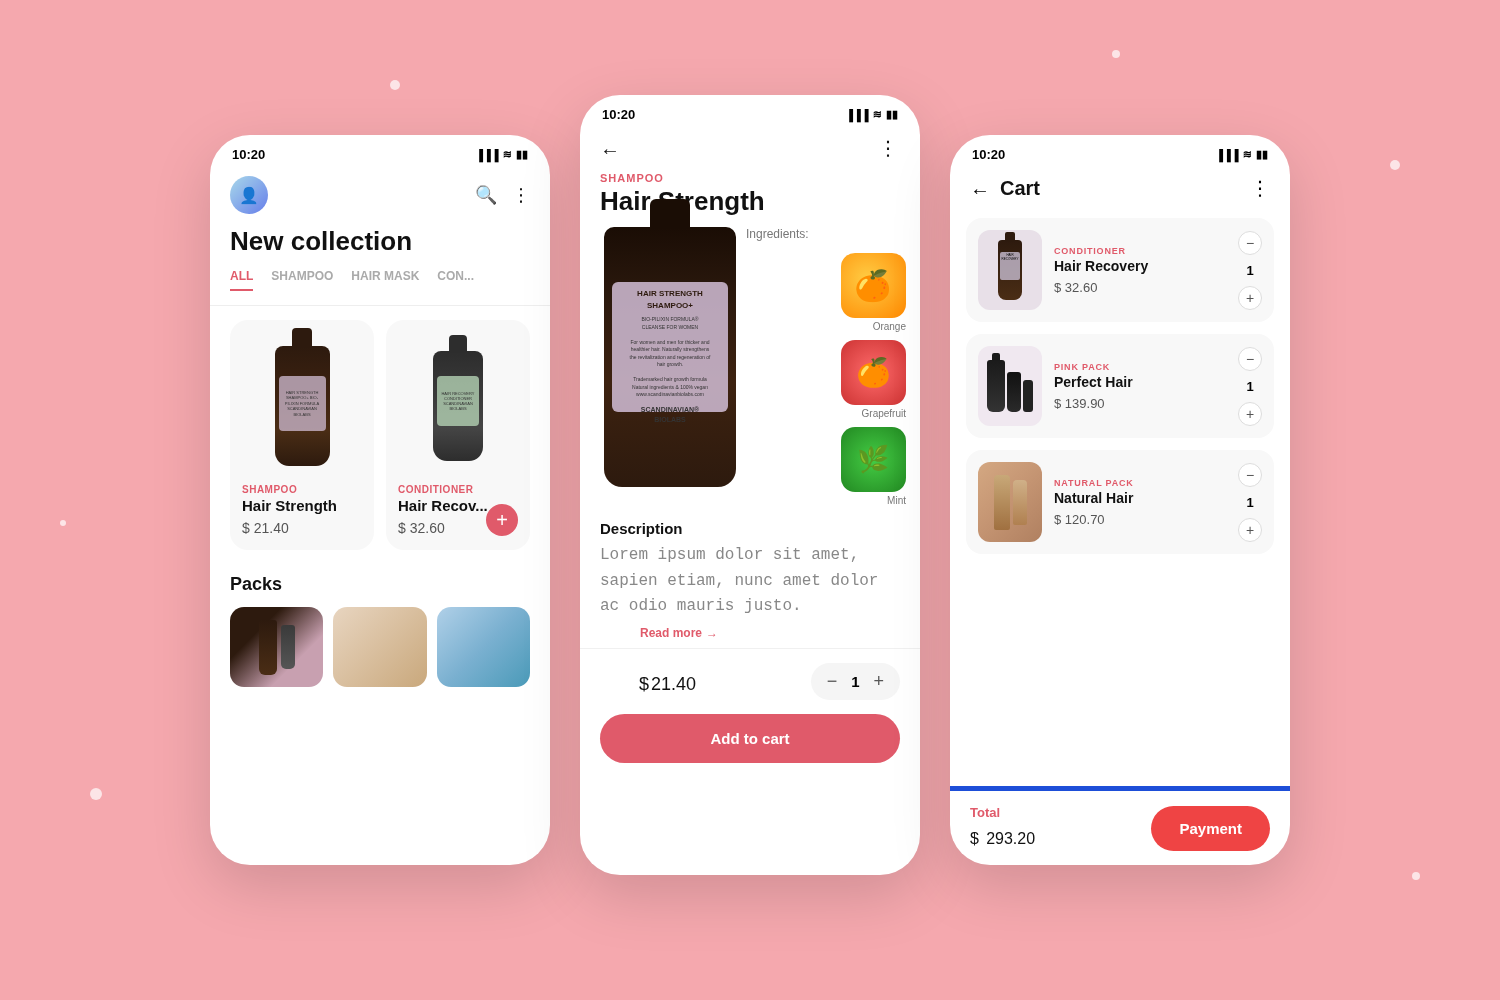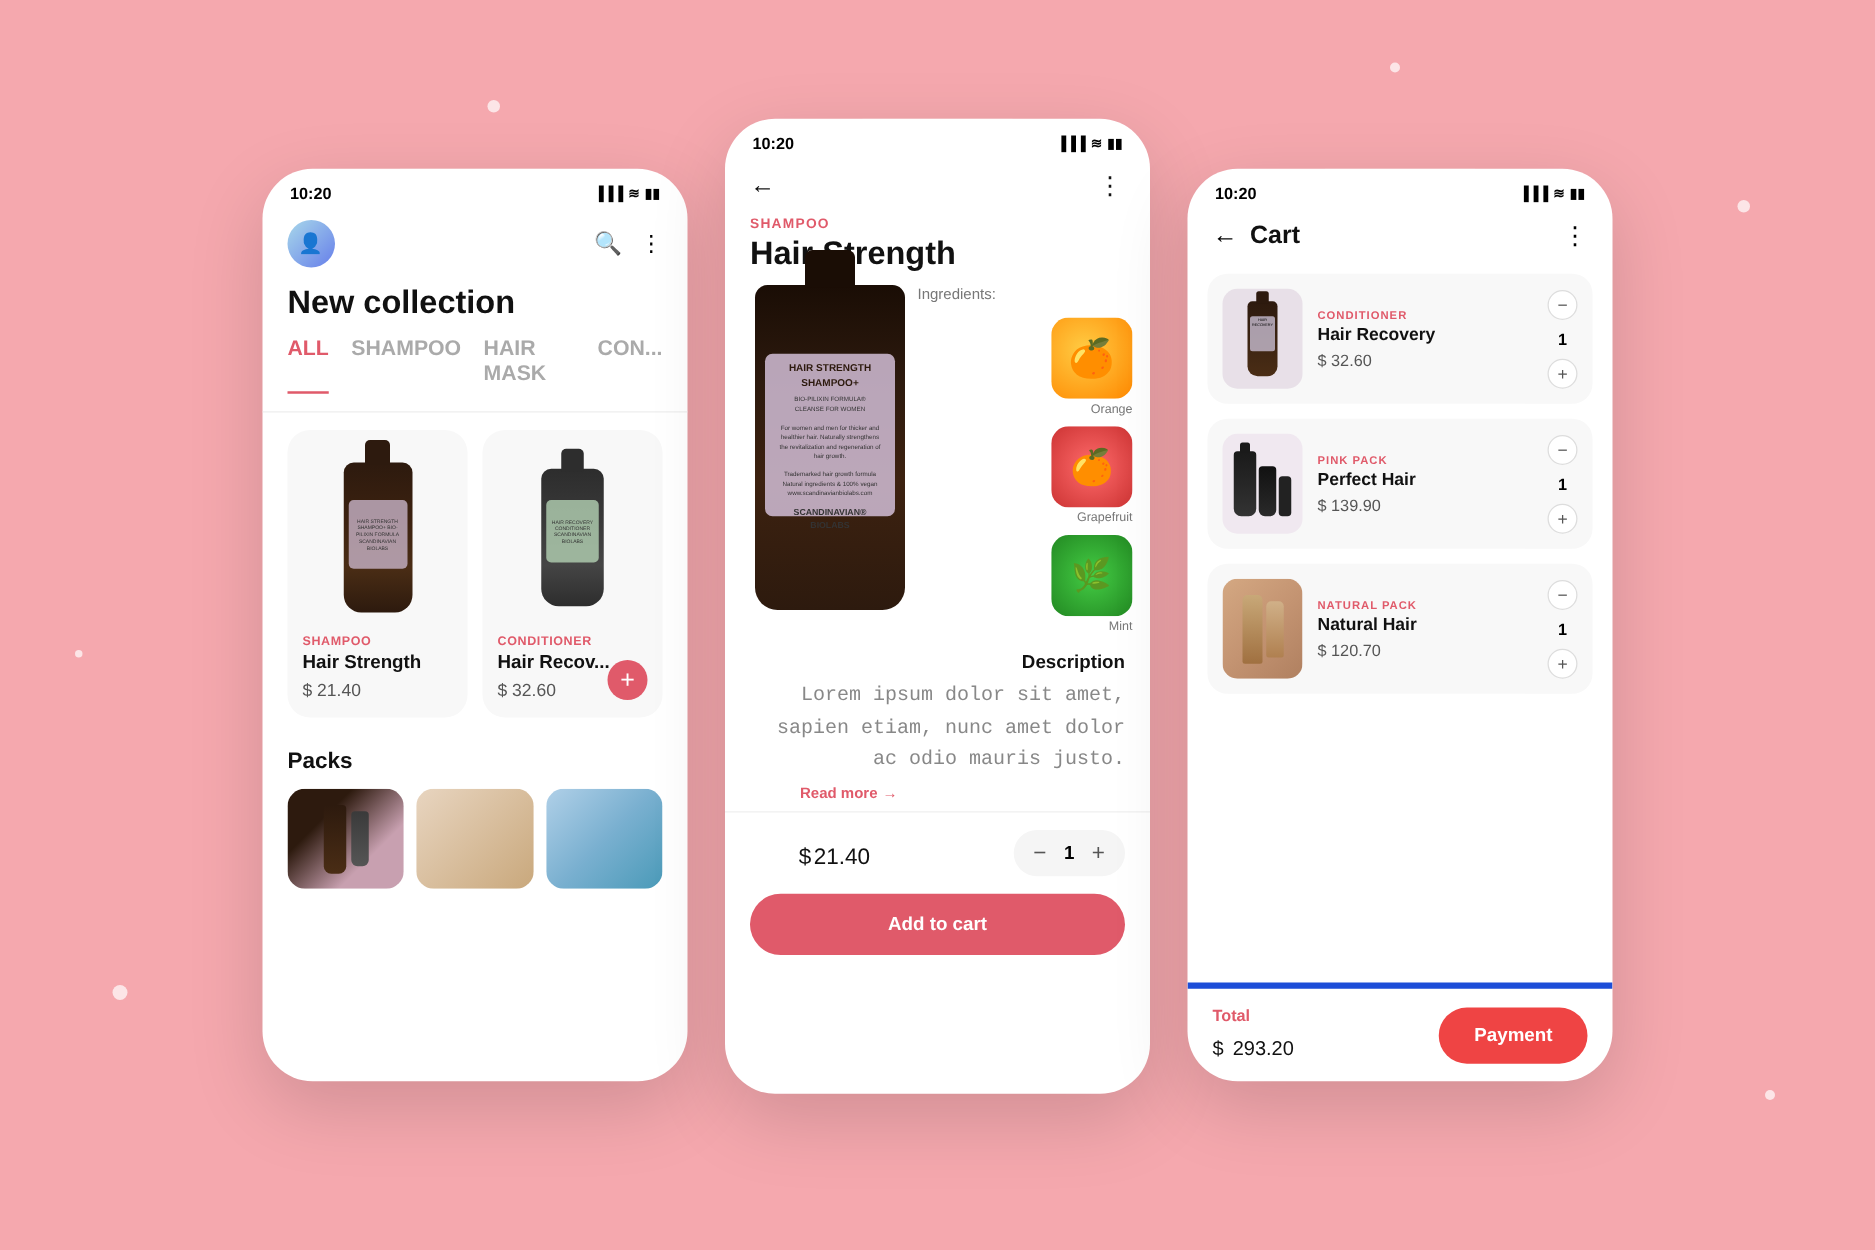--- a/index.html
+++ b/index.html
@@ -99,21 +99,21 @@
       color: #111;
     }
 
     .category-tabs {
       display: flex;
       gap: 18px;
       padding: 0 20px 14px;
       border-bottom: 1px solid #eee;
     }
     .cat-tab {
-      font-size: 17px;
+      font-size: 12px;
       font-weight: 600;
       color: #aaa;
       padding-bottom: 6px;
       cursor: pointer;
     }
     .cat-tab.active {
       color: #e05a6a;
       border-bottom: 2px solid #e05a6a;
     }
 
@@ -313,21 +313,21 @@
       padding: 0 20px 10px;
     }
 
     .product-detail-area {
       display: flex;
       padding: 0 14px;
       gap: 10px;
       align-items: flex-start;
     }
     .big-bottle {
-      width: 120px;
+      width: 132px;
       height: 260px;
       background: linear-gradient(180deg, #1a0d05 0%, #2d1a0e 30%, #3d2210 60%, #2d1a0e 100%);
       border-radius: 10px 10px 18px 18px;
       position: relative;
       flex-shrink: 0;
       margin-left: 10px;
     }
     .big-bottle::before {
       content: '';
       position: absolute;
@@ -412,21 +412,20 @@
       font-size: 26px;
     }
     .ingredient-name {
       font-size: 10px;
       color: #777;
       text-align: right;
     }
 
     .description-section {
       padding: 14px 20px 8px;
-      text-align: right;
     }
     .desc-title {
       font-size: 15px;
       font-weight: 700;
       color: #111;
       margin-bottom: 6px;
     }
     .desc-text {
       font-size: 16px;
       color: #888;

